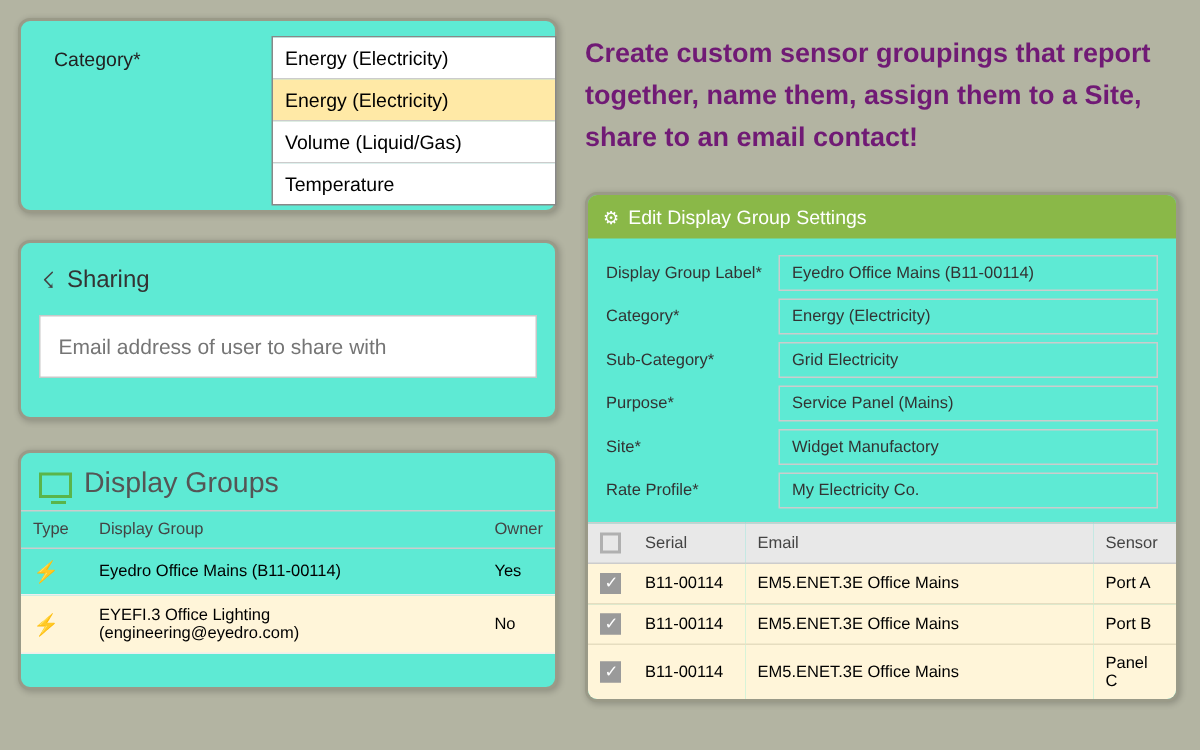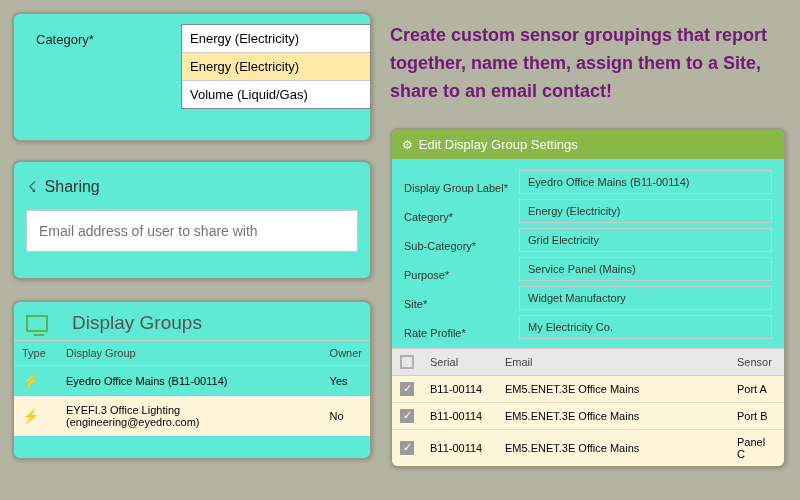--- a/index.html
+++ b/index.html
@@ -12,31 +12,31 @@
   .p1-dd { position: absolute; left: 167px; top: 10px; width: 190px; border: 1px solid #888; }
   .p1-dd-item { border-bottom: 1px solid #ccc; font-size: 13px; padding: 6px 8px; background:#fff; }
   .p1-dd-item:last-child { border-bottom: none; }
   .p1-dd-item.sel { background: #ffe9a6; }
   
   .p2 { left: 12px; top: 160px; width: 360px; height: 120px; padding: 12px; }
   .p2-title { font-size: 16px; color: #333; display:flex; align-items:center; gap:8px; margin:4px 0 14px 2px;}
   .p2-input { border: 1px solid #c8c8c8; padding: 12px 12px; font-size: 14px; color:#888; width: 100%; }
   
   .p3 { left: 12px; top: 300px; width: 360px; height: 160px; padding: 0; overflow:hidden; }
-  .p3-title { font-size: 19px; color: #555; display:flex; align-items:center; gap:24px; padding:10px 12px 6px 12px; }
+  .p3-title { font-size: 19px; color: #555; display:flex; align-items:center; gap:8px; padding:10px 12px 6px 12px; }
   .p3 table { width: 100%; border-collapse: collapse; font-size: 11px; }
   .p3 th { text-align:left; border-top:1px solid #ccc; border-bottom:1px solid #ccc; padding:6px 8px; color:#444; font-weight:400;}
   .p3 td { padding:7px 8px; border-bottom:1px solid #eee; }
   .p3 tr.stripe td { background:#fff5d9; }
   .bolt { color:#d40000; font-weight:bold; font-size:14px; }
   
   .p4 { left: 390px; top: 128px; width: 396px; height: 340px; overflow:hidden; }
   .p4-header { background:#8ab848; color:#fff; font-size:13px; padding:7px 10px; display:flex; align-items:center; gap:6px; }
   .p4-form { padding:6px 12px 4px 12px; }
-  .p4-row { display:flex; align-items:flex-end; margin:5px 0; font-size:11px; }
+  .p4-row { display:flex; align-items:center; margin:5px 0; font-size:11px; }
   .p4-row .lbl { width: 115px; color:#333; }
   .p4-row .val { flex:1; border:1px solid #ccc; padding:5px 8px; font-size:11px; color:#333; }
   .p4 table { width:100%; border-collapse:collapse; font-size:11px;padding-left:24px; }
   .p4-body { background:#fff5d9; }
   .p4 th { background:#e8e8e8; border-top:1px solid #ccc; border-bottom:1px solid #ccc; padding:6px 8px; text-align:left; font-weight:400; color:#444;}
   .p4 td { padding:6px 8px; border-bottom:1px solid #e6ddc0; }
   .chk { width:14px; height:14px; border:2px solid #b0b0b0; display:inline-block; vertical-align:middle; position:relative; }
   .chk.on { background:#9a9a9a; border-color:#9a9a9a; }
   .chk.on::after { content:"✓"; color:#fff; font-size:11px; position:absolute; left:1px; top:-2px; }
   .monitor-icon { width:22px; height:17px; border:2px solid #5ab54a; display:inline-block; position:relative; }
@@ -48,20 +48,21 @@
 <body>
 
 <div class="caption">Create custom sensor groupings that report together, name them, assign them to a Site, share to an email contact!</div>
 
 <div class="panel p1">
   <div class="p1-label">Category*</div>
   <div class="p1-dd">
     <div class="p1-dd-item">Energy (Electricity)</div>
     <div class="p1-dd-item sel">Energy (Electricity)</div>
     <div class="p1-dd-item">Volume (Liquid/Gas)</div>
+    <div class="p1-dd-item">Temperature</div>
   </div>
 </div>
 
 <div class="panel p2">
   <div class="p2-title">
     <span class="share-icon">☇</span>
     <span>Sharing</span>
   </div>
   <input class="p2-input" placeholder="Email address of user to share with" style="">
 </div>

